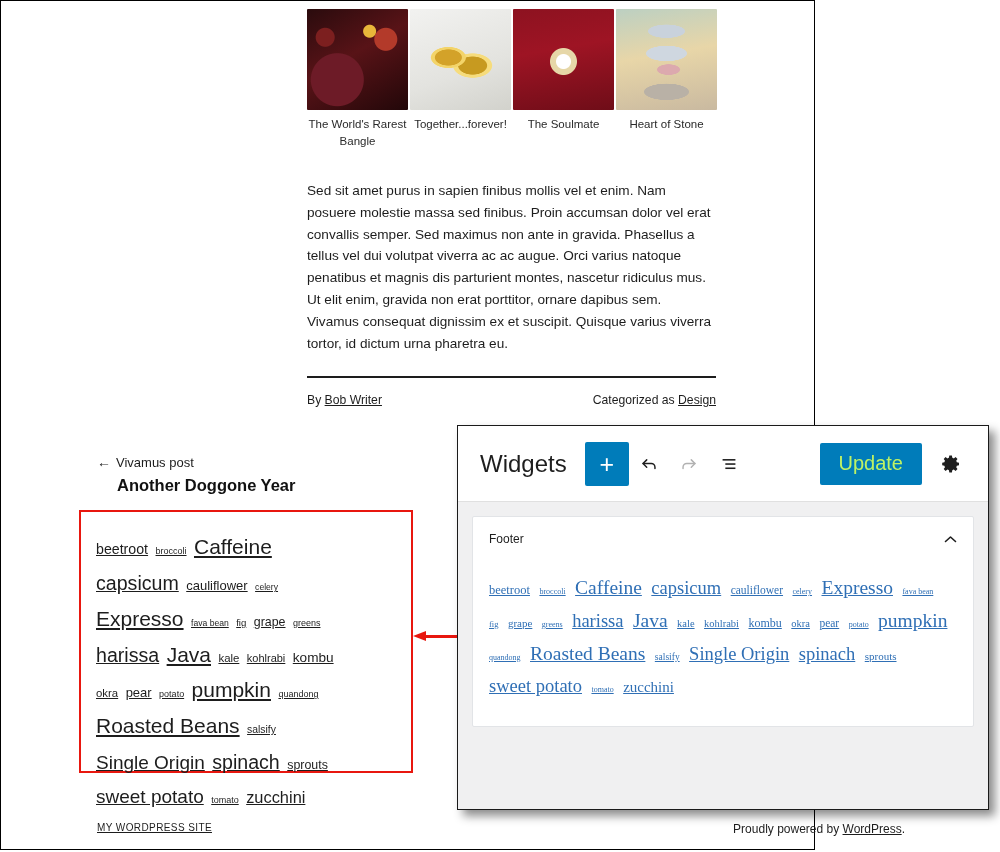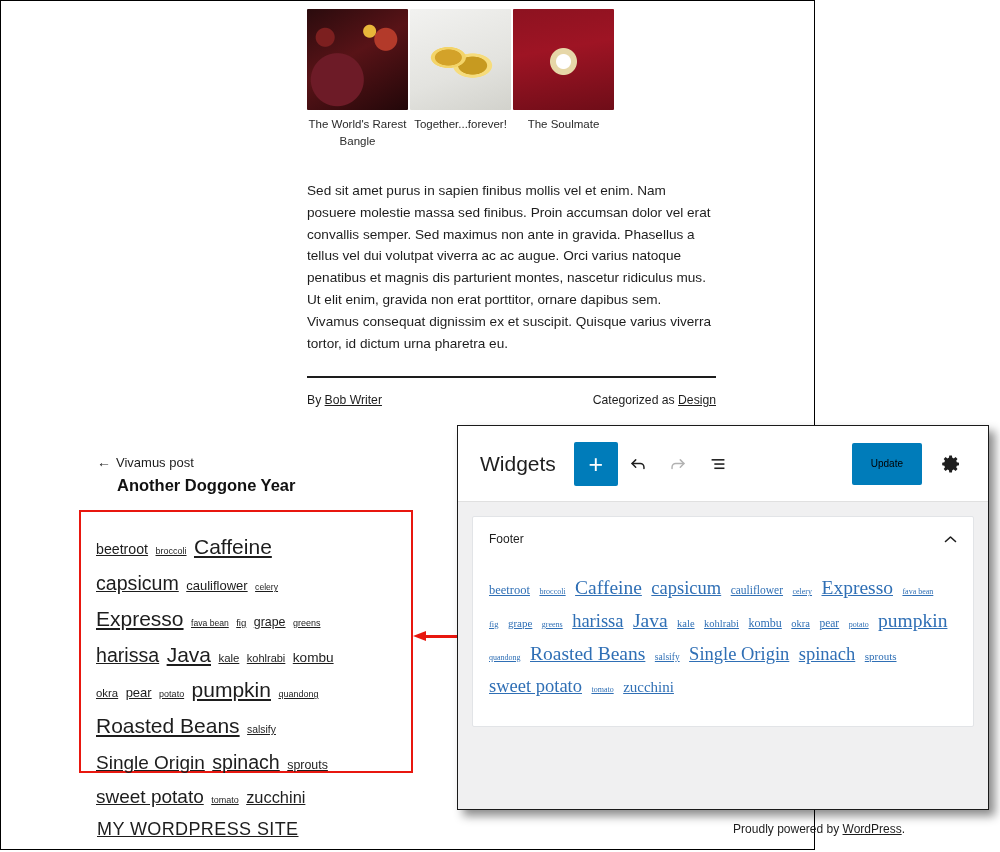--- a/index.html
+++ b/index.html
@@ -168,21 +168,21 @@
   
   .site-footer {
     position: absolute;
     left: 96px;
     top: 818px;
     width: 808px;
     font-size: 13px;
     color: #1d1d1d;
   }
   .site-footer .site-name {
-    font-size: 18px;
+    font-size: 10px;
     letter-spacing: 0.4px;
     text-decoration: underline;
     color: #1d1d1d;
   }
   .site-footer .credit {
     position: absolute;
     right: 0;
     top: 3px;
     font-size: 12px;
   }
@@ -204,21 +204,21 @@
   .panel-toolbar {
     height: 76px;
     background: #ffffff;
     border-bottom: 1px solid #e0e0e0;
     display: flex;
     align-items: center;
     padding: 0 16px 0 22px;
     box-sizing: border-box;
   }
   .panel-title {
-    font-size: 21px;
+    font-size: 24px;
     color: #1e1e1e;
     margin-right: 18px;
     white-space: nowrap;
   }
   .btn-add {
     width: 44px; height: 44px;
     background: #007cba;
     color: #ffffff;
     border: none;
     border-radius: 2px;
@@ -235,24 +235,24 @@
     justify-content: center;
     background: transparent;
     border: none;
     cursor: pointer;
     padding: 0;
   }
   .icon-btn.disabled { opacity: 0.34; }
   .spacer { flex: 1 1 auto; }
   .btn-update {
     background: #007cba;
-    color: #000000;
+    color: #bef264;
     border: none;
     border-radius: 2px;
-    font-size: 10px;
+    font-size: 20px;
     padding: 0 19px;
     height: 42px;
     cursor: pointer;
     white-space: nowrap;
   }
   .btn-gear {
     width: 42px; height: 42px;
     display: flex; align-items: center; justify-content: center;
     background: transparent; border: none; cursor: pointer;
     margin-left: 8px;
@@ -305,20 +305,24 @@
       <span class="gallery-thumb thumb-1"></span>
       <div class="gallery-caption">The World's Rarest Bangle</div>
     </div>
     <div class="gallery-item">
       <span class="gallery-thumb thumb-2"></span>
       <div class="gallery-caption">Together...forever!</div>
     </div>
     <div class="gallery-item">
       <span class="gallery-thumb thumb-3"></span>
       <div class="gallery-caption">The Soulmate</div>
+    </div>
+    <div class="gallery-item">
+      <span class="gallery-thumb thumb-4"></span>
+      <div class="gallery-caption">Heart of Stone</div>
     </div>
   </div>
 
   <div class="post-body">Sed sit amet purus in sapien finibus mollis vel et enim. Nam posuere molestie massa sed finibus. Proin accumsan dolor vel erat convallis semper. Sed maximus non ante in gravida. Phasellus a tellus vel dui volutpat viverra ac ac augue. Orci varius natoque penatibus et magnis dis parturient montes, nascetur ridiculus mus. Ut elit enim, gravida non erat porttitor, ornare dapibus sem. Vivamus consequat dignissim ex et suscipit. Quisque varius viverra tortor, id dictum urna pharetra eu.</div>
   <div class="post-rule"></div>
 
   <div class="post-meta">
     <div><span>By </span><a href="#" class="u">Bob Writer</a></div>
     <div class="right"><span>Categorized as </span><a href="#" class="u">Design</a></div>
   </div>

